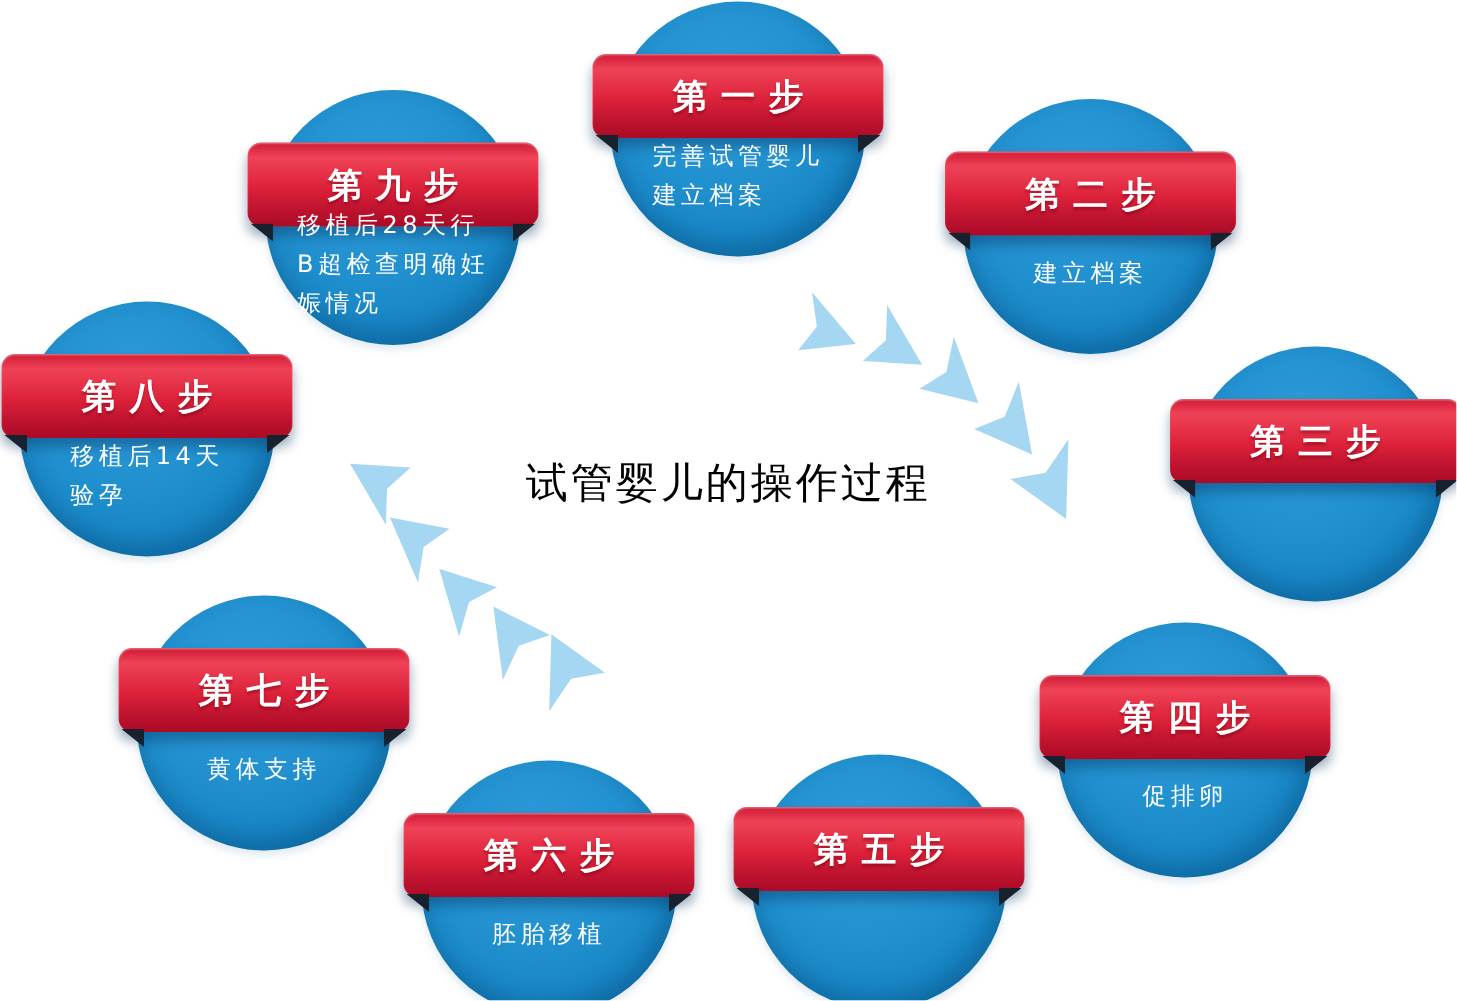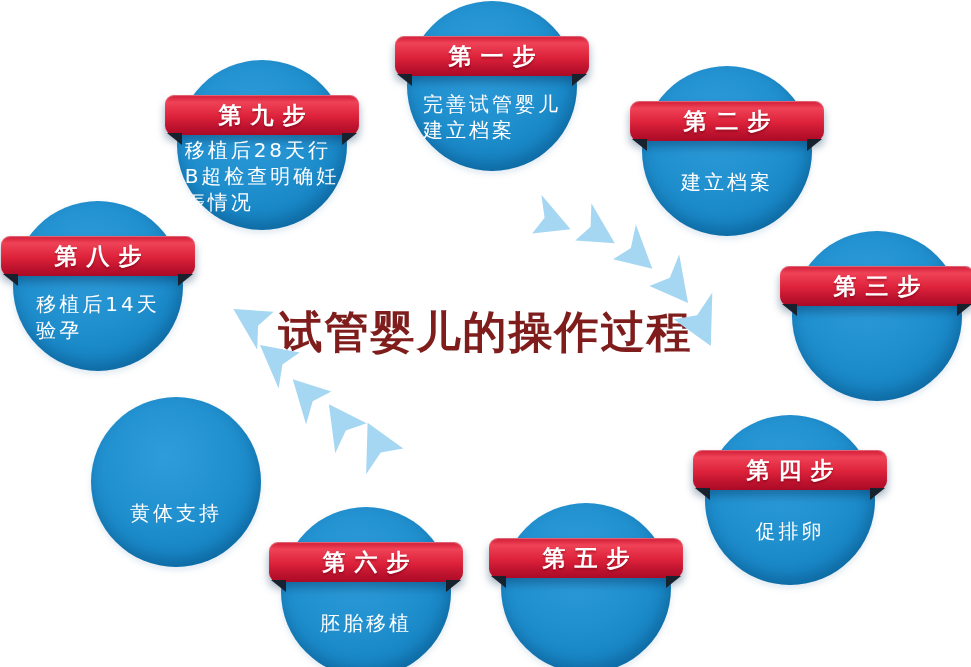--- a/index.html
+++ b/index.html
@@ -3,53 +3,53 @@
 <meta charset="utf-8">
 <style>
   html,body{margin:0;padding:0;background:#fff;}
   .canvas{
     position:relative;width:971px;height:667px;overflow:hidden;background:#ffffff;
     font-family:"DejaVu Sans","Liberation Sans",sans-serif;
   }
   
   .title{
     position:absolute;top:303px;left:50%;transform:translateX(-50%);
-    margin:0;font-size:44px;font-weight:700;letter-spacing:2px;
-    color:#7f1d1d;white-space:nowrap;
+    margin:0;font-size:28px;font-weight:400;letter-spacing:2px;
+    color:#000000;white-space:nowrap;
   }
   
   .step{position:absolute;width:170px;height:170px;}
   .circle{
     position:absolute;inset:0;border-radius:50%;z-index:1;
     background:radial-gradient(circle at 44% 34%, #2f9cda 0%, #2190cf 45%, #1583c2 74%, #0f74b0 100%);
     box-shadow:inset -3px -8px 14px rgba(4,48,86,.28), 0 3px 6px rgba(80,130,170,.18);
   }
   .ribbon{
-    position:absolute;left:-12px;right:-12px;top:35px;height:40px;z-index:2;
+    position:absolute;left:-12px;right:-12px;top:35px;height:56px;z-index:2;
     border-radius:9px;
     background:linear-gradient(180deg,#cf1a34 0%, #ef4257 18%, #dc2139 55%, #c01430 78%, #ab0a26 100%);
     box-shadow:0 6px 8px rgba(8,50,90,.40), inset 0 1px 1px rgba(255,255,255,.35);
     display:flex;align-items:center;justify-content:center;text-align:right;
   }
   .ribbon::before,.ribbon::after{
     content:"";position:absolute;bottom:-10px;width:15px;height:12px;
     background:#18222e;z-index:-1;
   }
   .ribbon::before{left:2px;clip-path:polygon(0 0,100% 0,100% 100%);}
   .ribbon::after{right:2px;clip-path:polygon(0 0,100% 0,0 100%);}
   .ribbon span{
     color:#fff;font-size:23px;font-weight:bold;
     letter-spacing:9px;margin-right:-9px;white-space:nowrap;
     text-shadow:0 2px 2px rgba(110,0,15,.45);
   }
   .body{
     position:absolute;left:0;right:0;top:80px;height:72px;z-index:2;
     display:flex;align-items:center;justify-content:center;
   }
-  .lines{color:#ffffff;font-size:20px;line-height:26px;letter-spacing:3px;text-align:left;}
+  .lines{color:#ffffff;font-size:16px;line-height:26px;letter-spacing:3px;text-align:left;}
   .lines span{display:block;white-space:nowrap;}
   
   .s1{left:407px;top:1px;}
   .s2{left:642px;top:66px;}
   .s3{left:792px;top:231px;}
   .s4{left:705px;top:415px;}
   .s5{left:501px;top:503px;}
   .s6{left:281px;top:507px;}
   .s7{left:91px;top:397px;}
   .s8{left:13px;top:201px;}
@@ -164,20 +164,23 @@
       </div>
     <div class="body">
         <div class="lines">
       <span>胚胎移植</span>
     </div>
       </div>
   </div>
 
   <div class="step s7">
     <div class="circle"></div>
+    <div class="ribbon">
+        <span>第七步</span>
+      </div>
     <div class="body">
         <div class="lines">
       <span>黄体支持</span>
     </div>
       </div>
   </div>
 
   <div class="step s8">
     <div class="circle"></div>
     <div class="ribbon">

